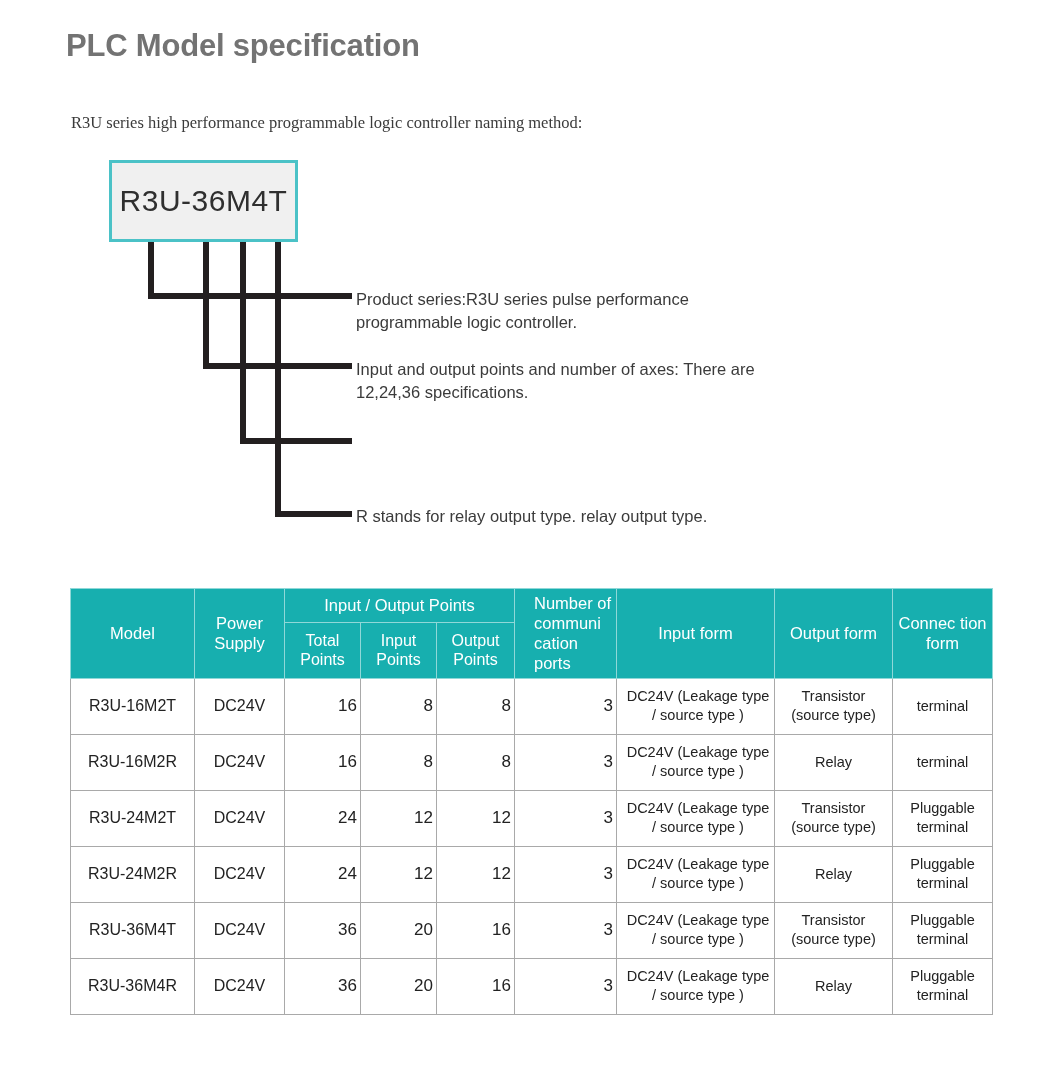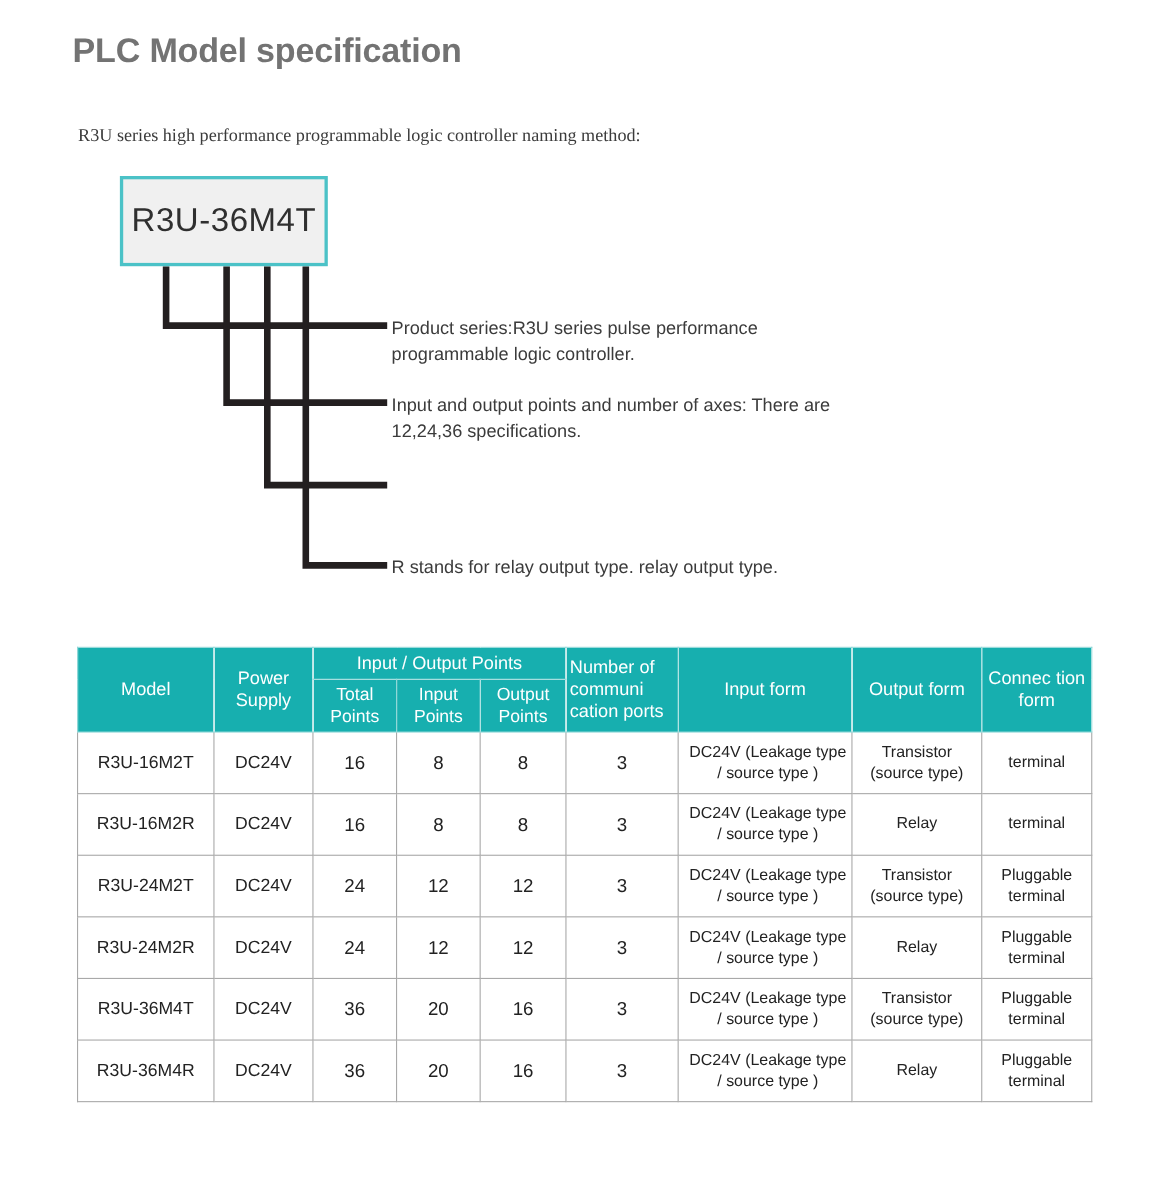--- a/index.html
+++ b/index.html
@@ -100,21 +100,21 @@
     font-size: 16.5px;
     font-weight: normal;
     padding: 4px 2px;
     line-height: 1.22;
     overflow: hidden;
   }
   #spec-table thead th.sub-head {
     font-size: 16px;
   }
   #spec-table thead th.tight {
-    padding-left: 3px;
+    padding-left: 19px;
     padding-right: 0;
     text-align: left;
     white-space: normal;
     word-break: normal;
     margin-top: 16px;
   }
   #spec-table tbody td {
     font-size: 16px;
     padding: 6px 3px;
     height: 56px;
@@ -124,21 +124,21 @@
   #spec-table tbody td.input-form {
     text-align: center;
     padding-left: 8px;
     font-size: 14.5px;
     line-height: 1.3;
   }
   #spec-table tbody td.small {
     font-size: 14.5px;
     line-height: 1.3;
   }
-  #spec-table tbody td.num { font-size: 17px; }
+  #spec-table tbody td.num { font-size: 17px; text-align: right; }
 </style>
 </head>
 <body>
 
 <div id="page-title">PLC Model specification</div>
 
 <div id="intro-text">R3U series high performance programmable logic controller naming method:</div>
 
 <svg id="naming-diagram" viewBox="0 0 1060 580" width="1060" height="580">
   <g stroke="#231F20" stroke-width="6" fill="none" stroke-linecap="butt">

